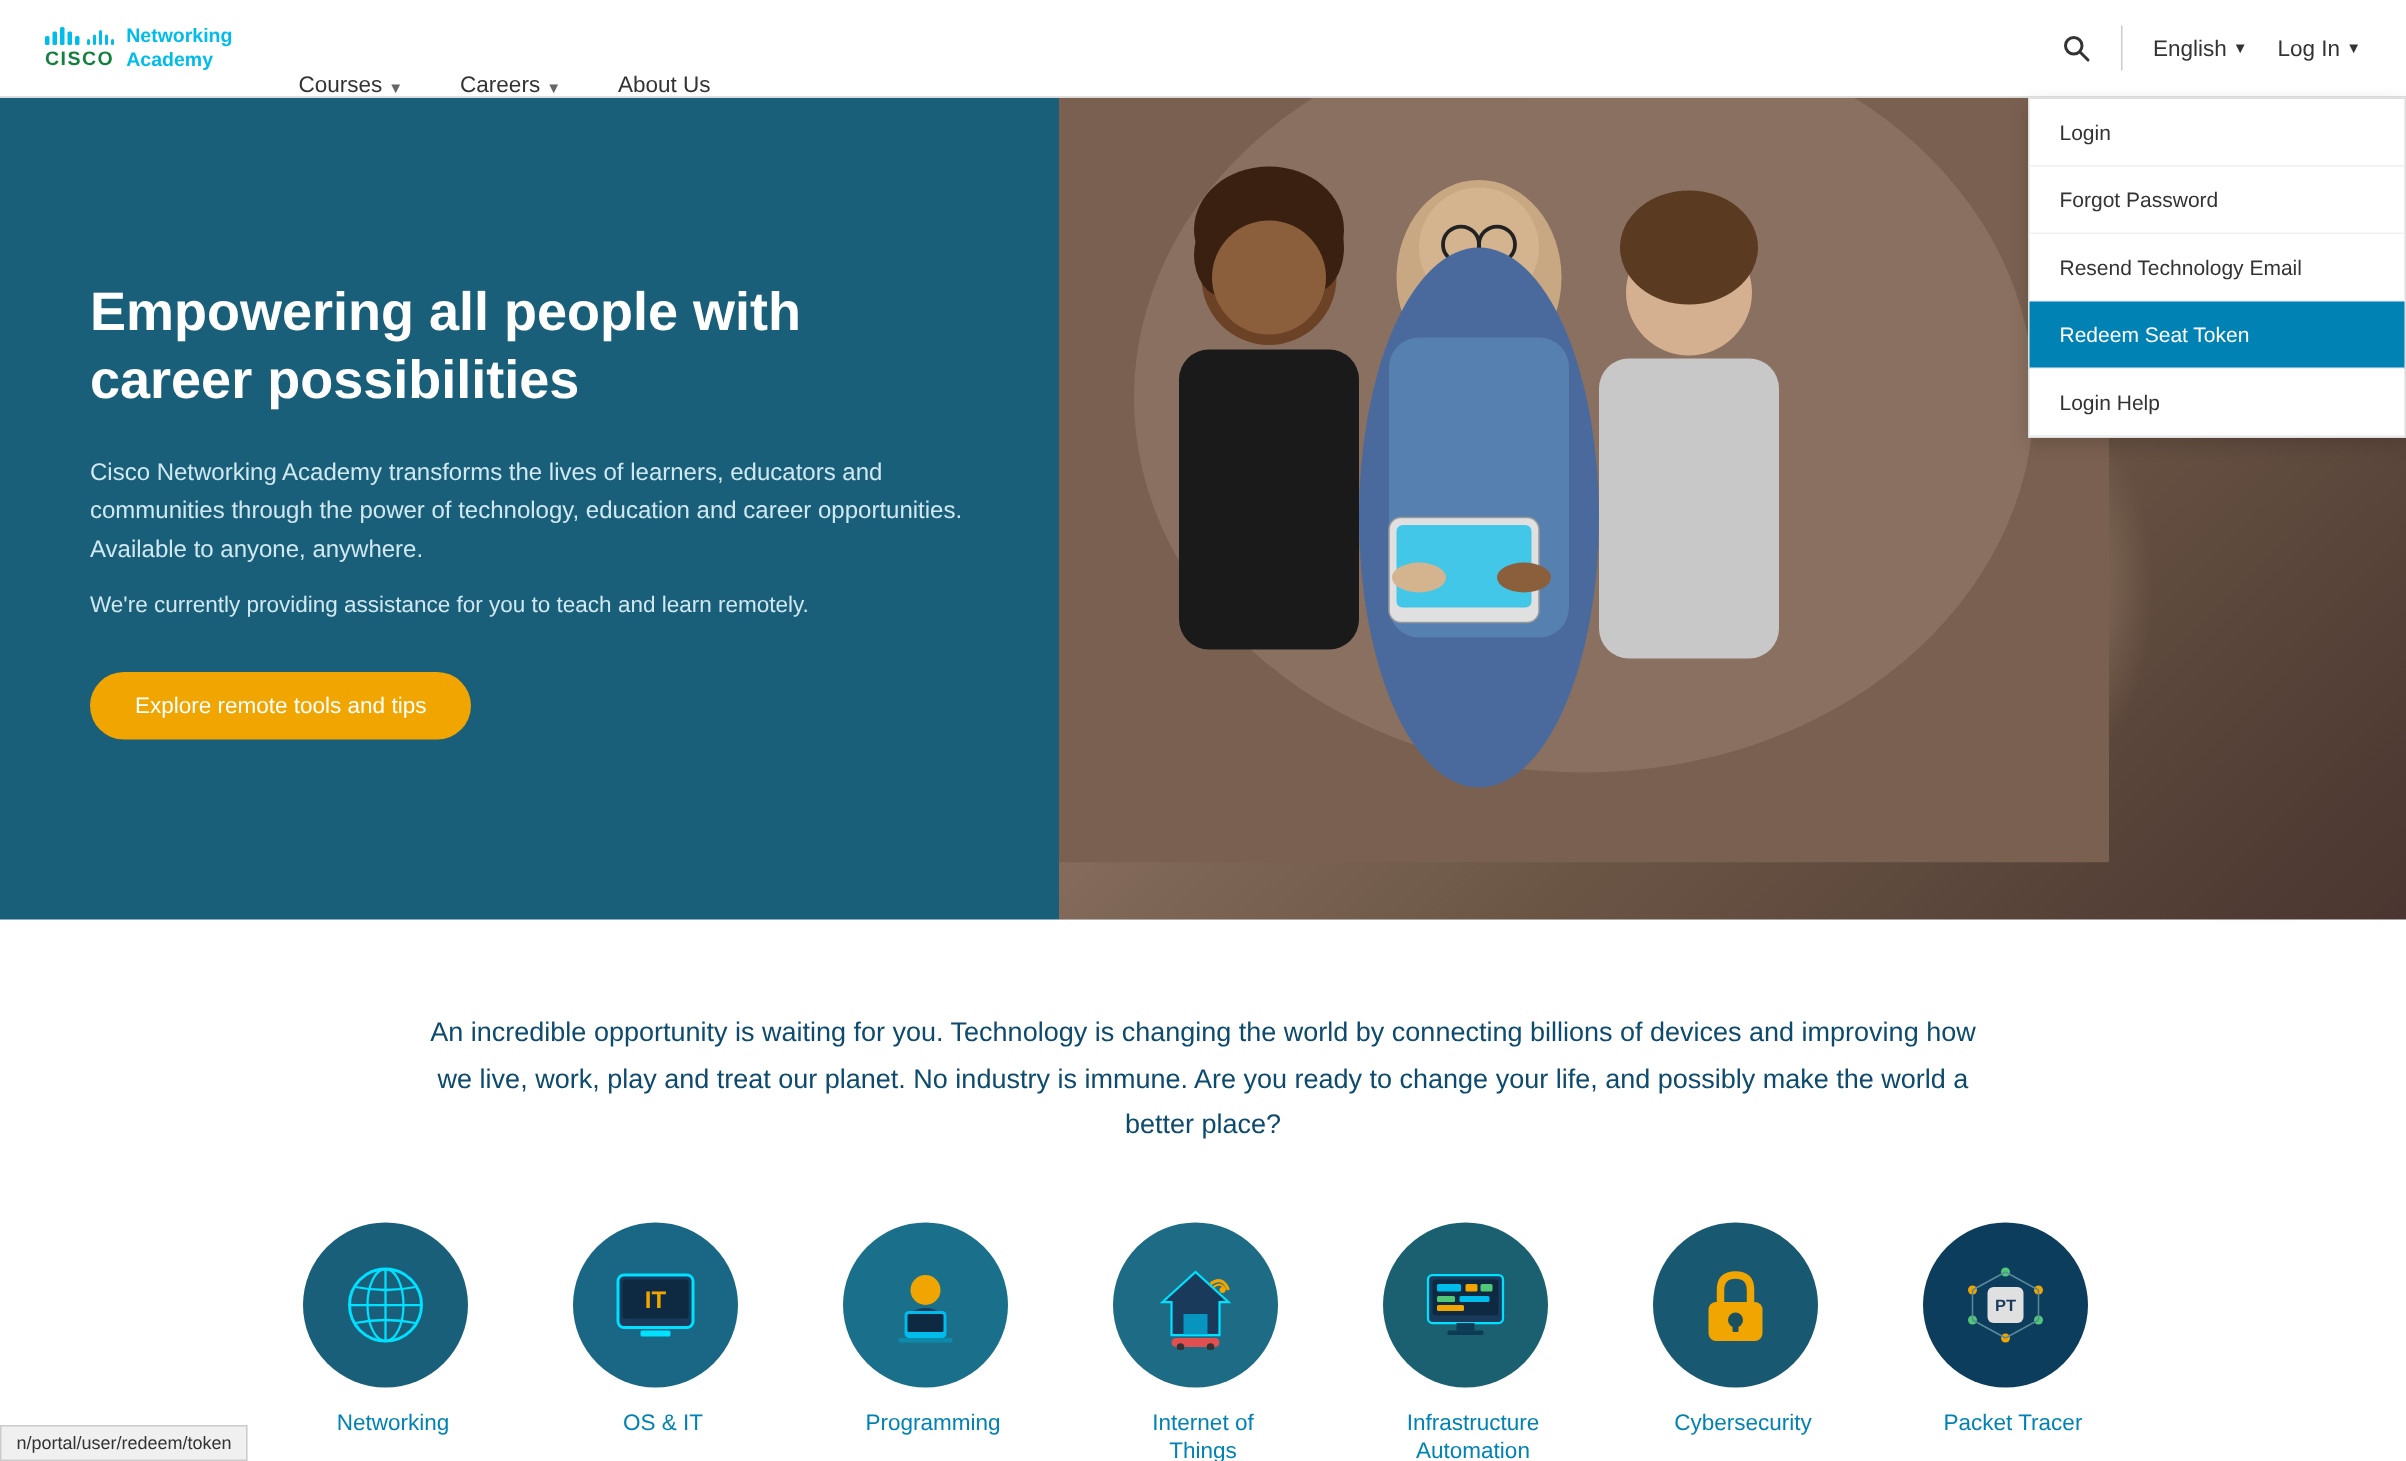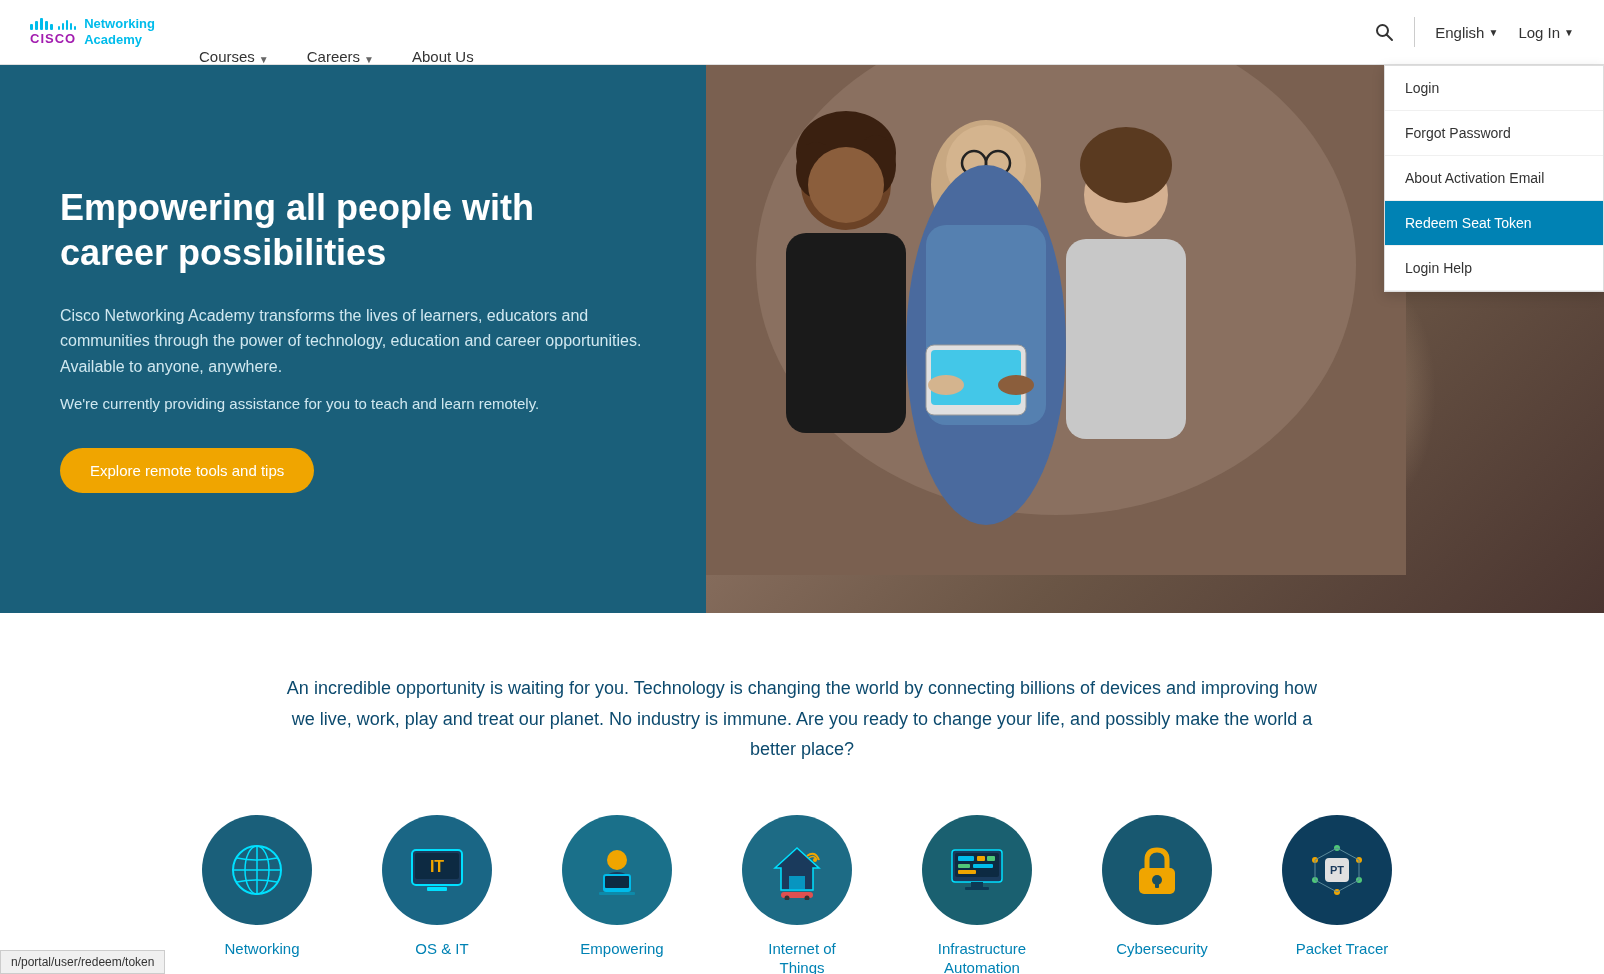--- a/index.html
+++ b/index.html
@@ -33,21 +33,21 @@
       align-items: flex-end;
       margin-bottom: 1px;
     }
     .cisco-bars span {
       background: #00bceb;
       border-radius: 1px;
     }
     .cisco-wordmark {
       font-size: 13px;
       font-weight: bold;
-      color: #a21caf;
+      color: #15803d;
       letter-spacing: 1px;
     }
     .academy-text {
       font-size: 13px;
       color: #00bceb;
       font-weight: 600;
       line-height: 1.2;
     }
     nav {
       display: flex;
@@ -99,21 +99,21 @@
       font-weight: 500;
     }
     
     .login-dropdown {
       position: absolute;
       top: 65px;
       right: 0;
       background: #fff;
       border: 1px solid #ddd;
       box-shadow: 0 4px 12px rgba(0,0,0,0.15);
-      width: 220px;
+      width: 252px;
       z-index: 200;
     }
     .dropdown-item {
       padding: 14px 20px;
       font-size: 14px;
       color: #333;
       cursor: pointer;
       border-bottom: 1px solid #f0f0f0;
     }
     .dropdown-item.active {
@@ -318,21 +318,21 @@
     </div>
     <div class="login-btn">
       <span>Log In</span>
       <span style="font-size:10px;">▼</span>
     </div>
   </div>
 
   <div class="login-dropdown">
     <div class="dropdown-item">Login</div>
     <div class="dropdown-item">Forgot Password</div>
-    <div class="dropdown-item">About Activation Email</div>
+    <div class="dropdown-item">Resend Technology Email</div>
     <div class="dropdown-item active">Redeem Seat Token</div>
     <div class="dropdown-item">Login Help</div>
   </div>
 </header>
 
 <section class="hero">
   <div class="hero-left">
     <h1 class="hero-title">Empowering all people with career possibilities</h1>
     <p class="hero-body">Cisco Networking Academy transforms the lives of learners, educators and communities through the power of technology, education and career opportunities. Available to anyone, anywhere.</p>
     <p class="hero-sub">We're currently providing assistance for you to teach and learn remotely.</p>
@@ -420,21 +420,21 @@
         <svg viewBox="0 0 60 60" xmlns="http://www.w3.org/2000/svg">
 
           <circle cx="30" cy="20" r="10" fill="#f0a500"></circle>
           <ellipse cx="30" cy="42" rx="14" ry="10" fill="#1a3a5c"></ellipse>
 
           <rect x="16" y="34" width="28" height="18" rx="3" fill="#00bceb"></rect>
           <rect x="18" y="36" width="24" height="12" rx="1" fill="#0d2a42"></rect>
           <rect x="12" y="52" width="36" height="3" rx="1" fill="#0d8aaa"></rect>
         </svg>
       </div>
-      <span class="course-label">Empowering</span>
+      <span class="course-label">Programming</span>
     </div>
 
     <div class="course-item">
       <div class="course-icon-circle icon-iot">
         <svg viewBox="0 0 60 60" xmlns="http://www.w3.org/2000/svg">
 
           <polygon points="30,8 8,28 14,28 14,50 46,50 46,28 52,28" fill="#1a3a5c" stroke="#00e0ff" stroke-width="1.5"></polygon>
           <rect x="22" y="36" width="16" height="14" fill="#00bceb" opacity="0.7"></rect>
 
           <path d="M40 16 Q48 10 52 20" fill="none" stroke="#f0a500" stroke-width="2"></path>

